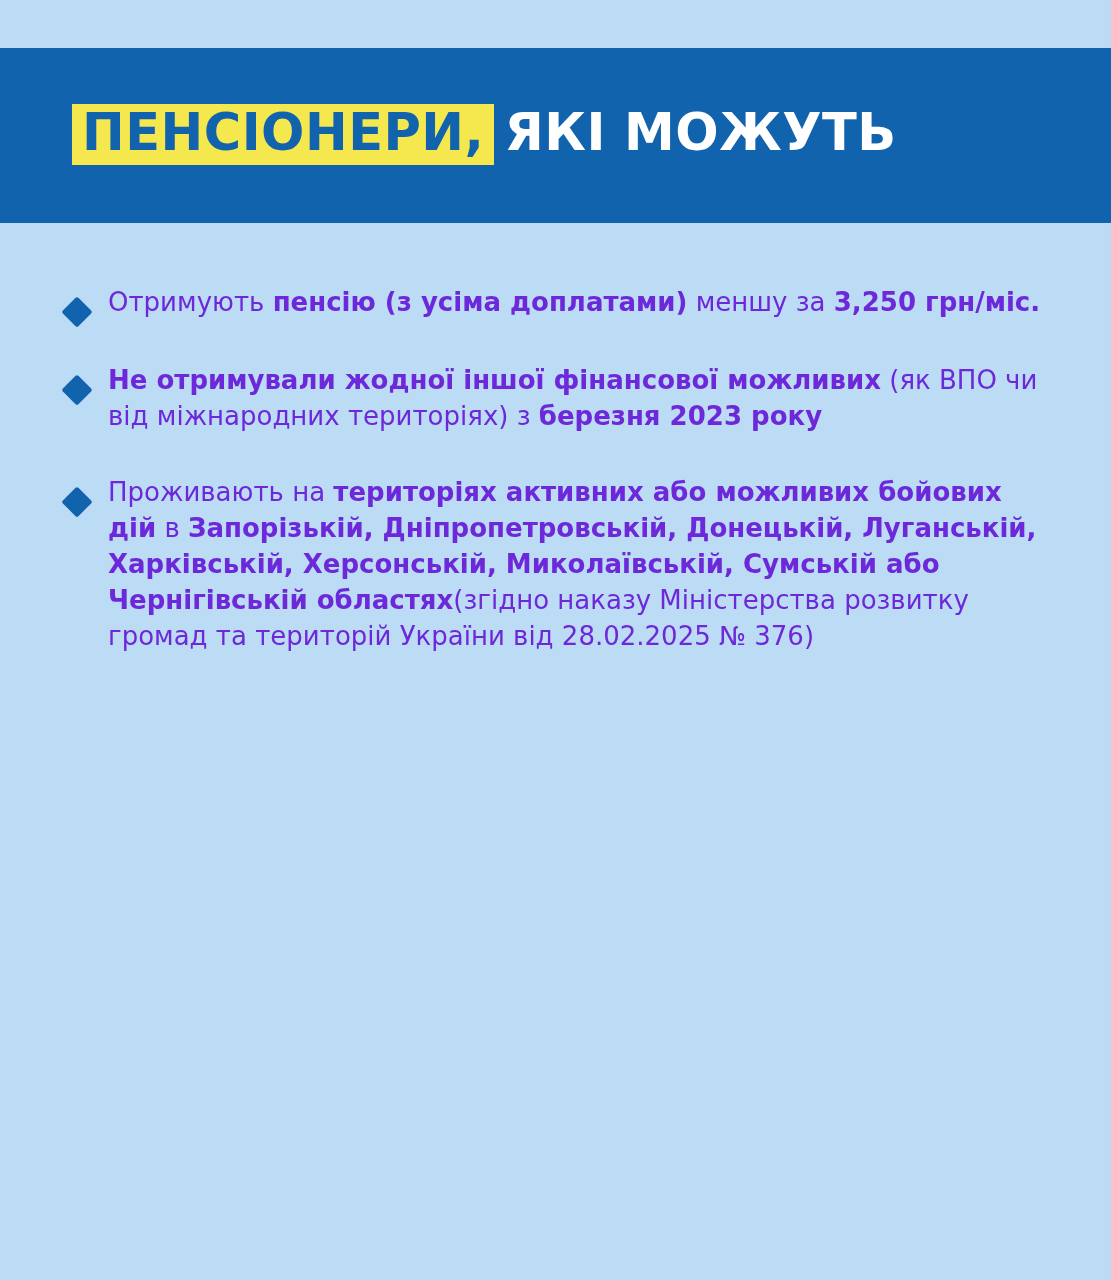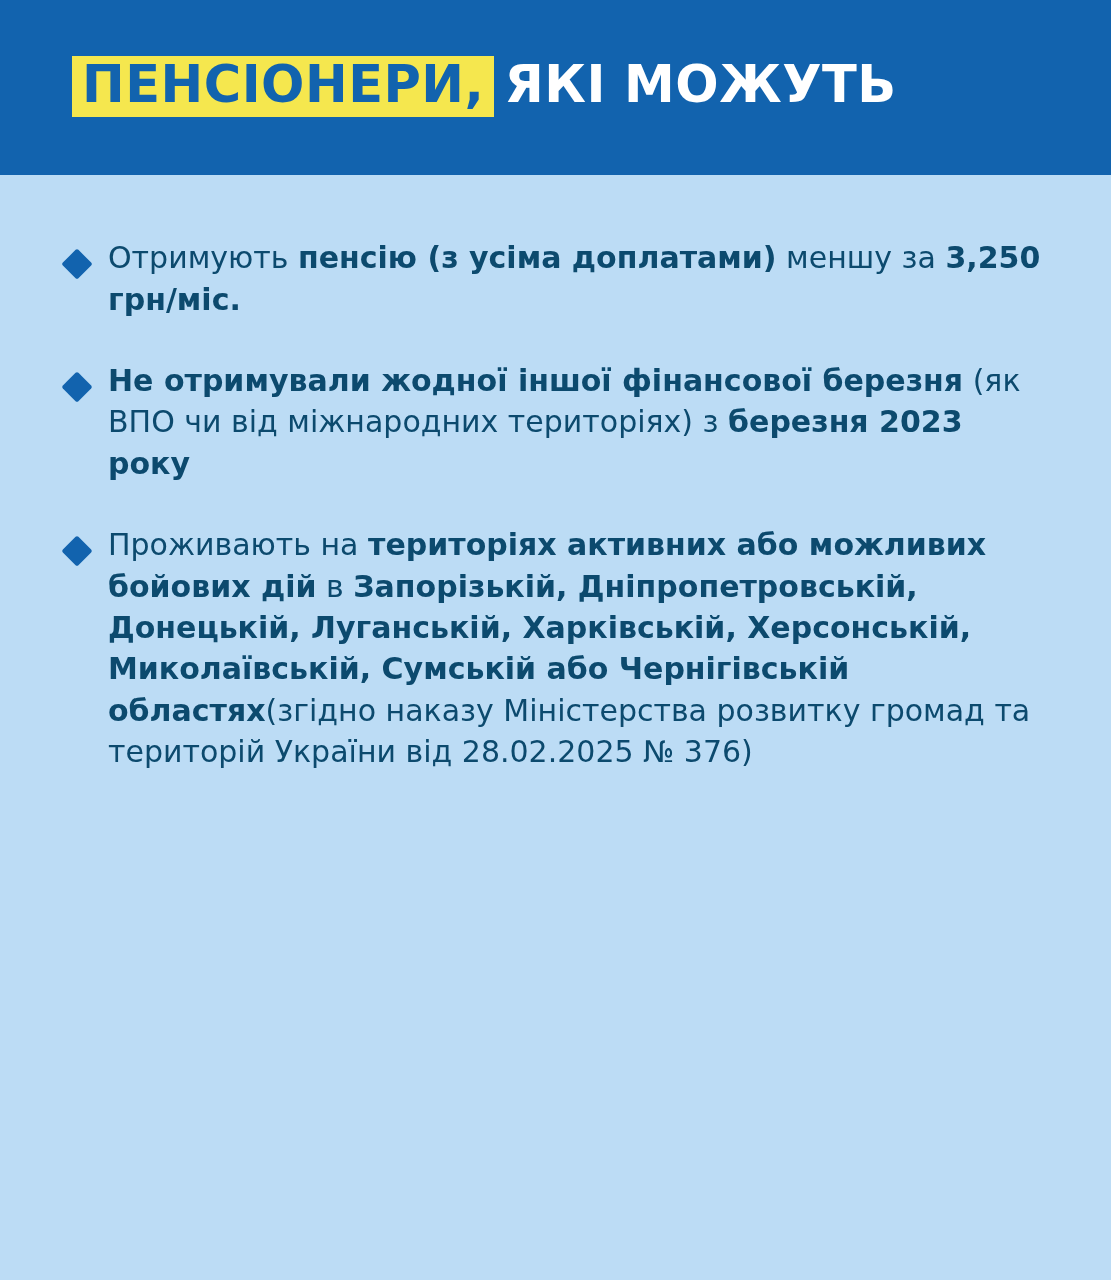--- a/index.html
+++ b/index.html
@@ -20,20 +20,21 @@
     background: #bcdcf5;
     box-sizing: border-box;
   }
 
   
   .header {
     background: #1263ae;
     width: 100%;
     padding: 52px 0 58px 0;
     box-sizing: border-box;
+    margin-top: 48px;
   }
   .header-inner {
     padding: 0 72px;
   }
   .title-line {
     font-size: 51px;
     line-height: 1.28;
     font-weight: 800;
     color: #ffffff;
     letter-spacing: 0.5px;
@@ -75,23 +76,23 @@
   .diamond {
     width: 22px;
     height: 22px;
     background: #1263ae;
     transform: rotate(45deg);
     margin-left: 4px;
     border-radius: 2px;
   }
   .bullet-text {
     flex: 1 1 auto;
-    font-size: 30px;
+    font-size: 26px;
     line-height: 1.38;
-    color: #0c4a6e;
+    color: #6d28d9;
     font-weight: 400;
   }
   .bullet-text b {
     font-weight: 700;
   }
 </style>
 </head>
 <body>
 
 <div class="page">
@@ -110,21 +111,21 @@
       <div class="diamond-wrap">
         <div class="diamond"></div>
       </div>
       <div class="bullet-text"><span>Отримують </span><b>пенсію (з усіма доплатами)</b><span> меншу за </span><b>3,250 грн/міс.</b></div>
     </div>
 
     <div class="bullet-row">
       <div class="diamond-wrap">
         <div class="diamond"></div>
       </div>
-      <div class="bullet-text"><b>Не отримували жодної іншої фінансової березня</b><span> (як ВПО чи від міжнародних територіях) з </span><b>березня 2023 року</b></div>
+      <div class="bullet-text"><b>Не отримували жодної іншої фінансової можливих</b><span> (як ВПО чи від міжнародних територіях) з </span><b>березня 2023 року</b></div>
     </div>
 
     <div class="bullet-row">
       <div class="diamond-wrap">
         <div class="diamond"></div>
       </div>
       <div class="bullet-text"><span>Проживають на </span><b>територіях активних або можливих бойових дій</b><span> в </span><b>Запорізькій, Дніпропетровській, Донецькій, Луганській, Харківській, Херсонській, Миколаївській, Сумській або Чернігівській областях</b><span>(згідно наказу Міністерства розвитку громад та територій України від 28.02.2025 № 376)</span></div>
     </div>
 
   </div>

